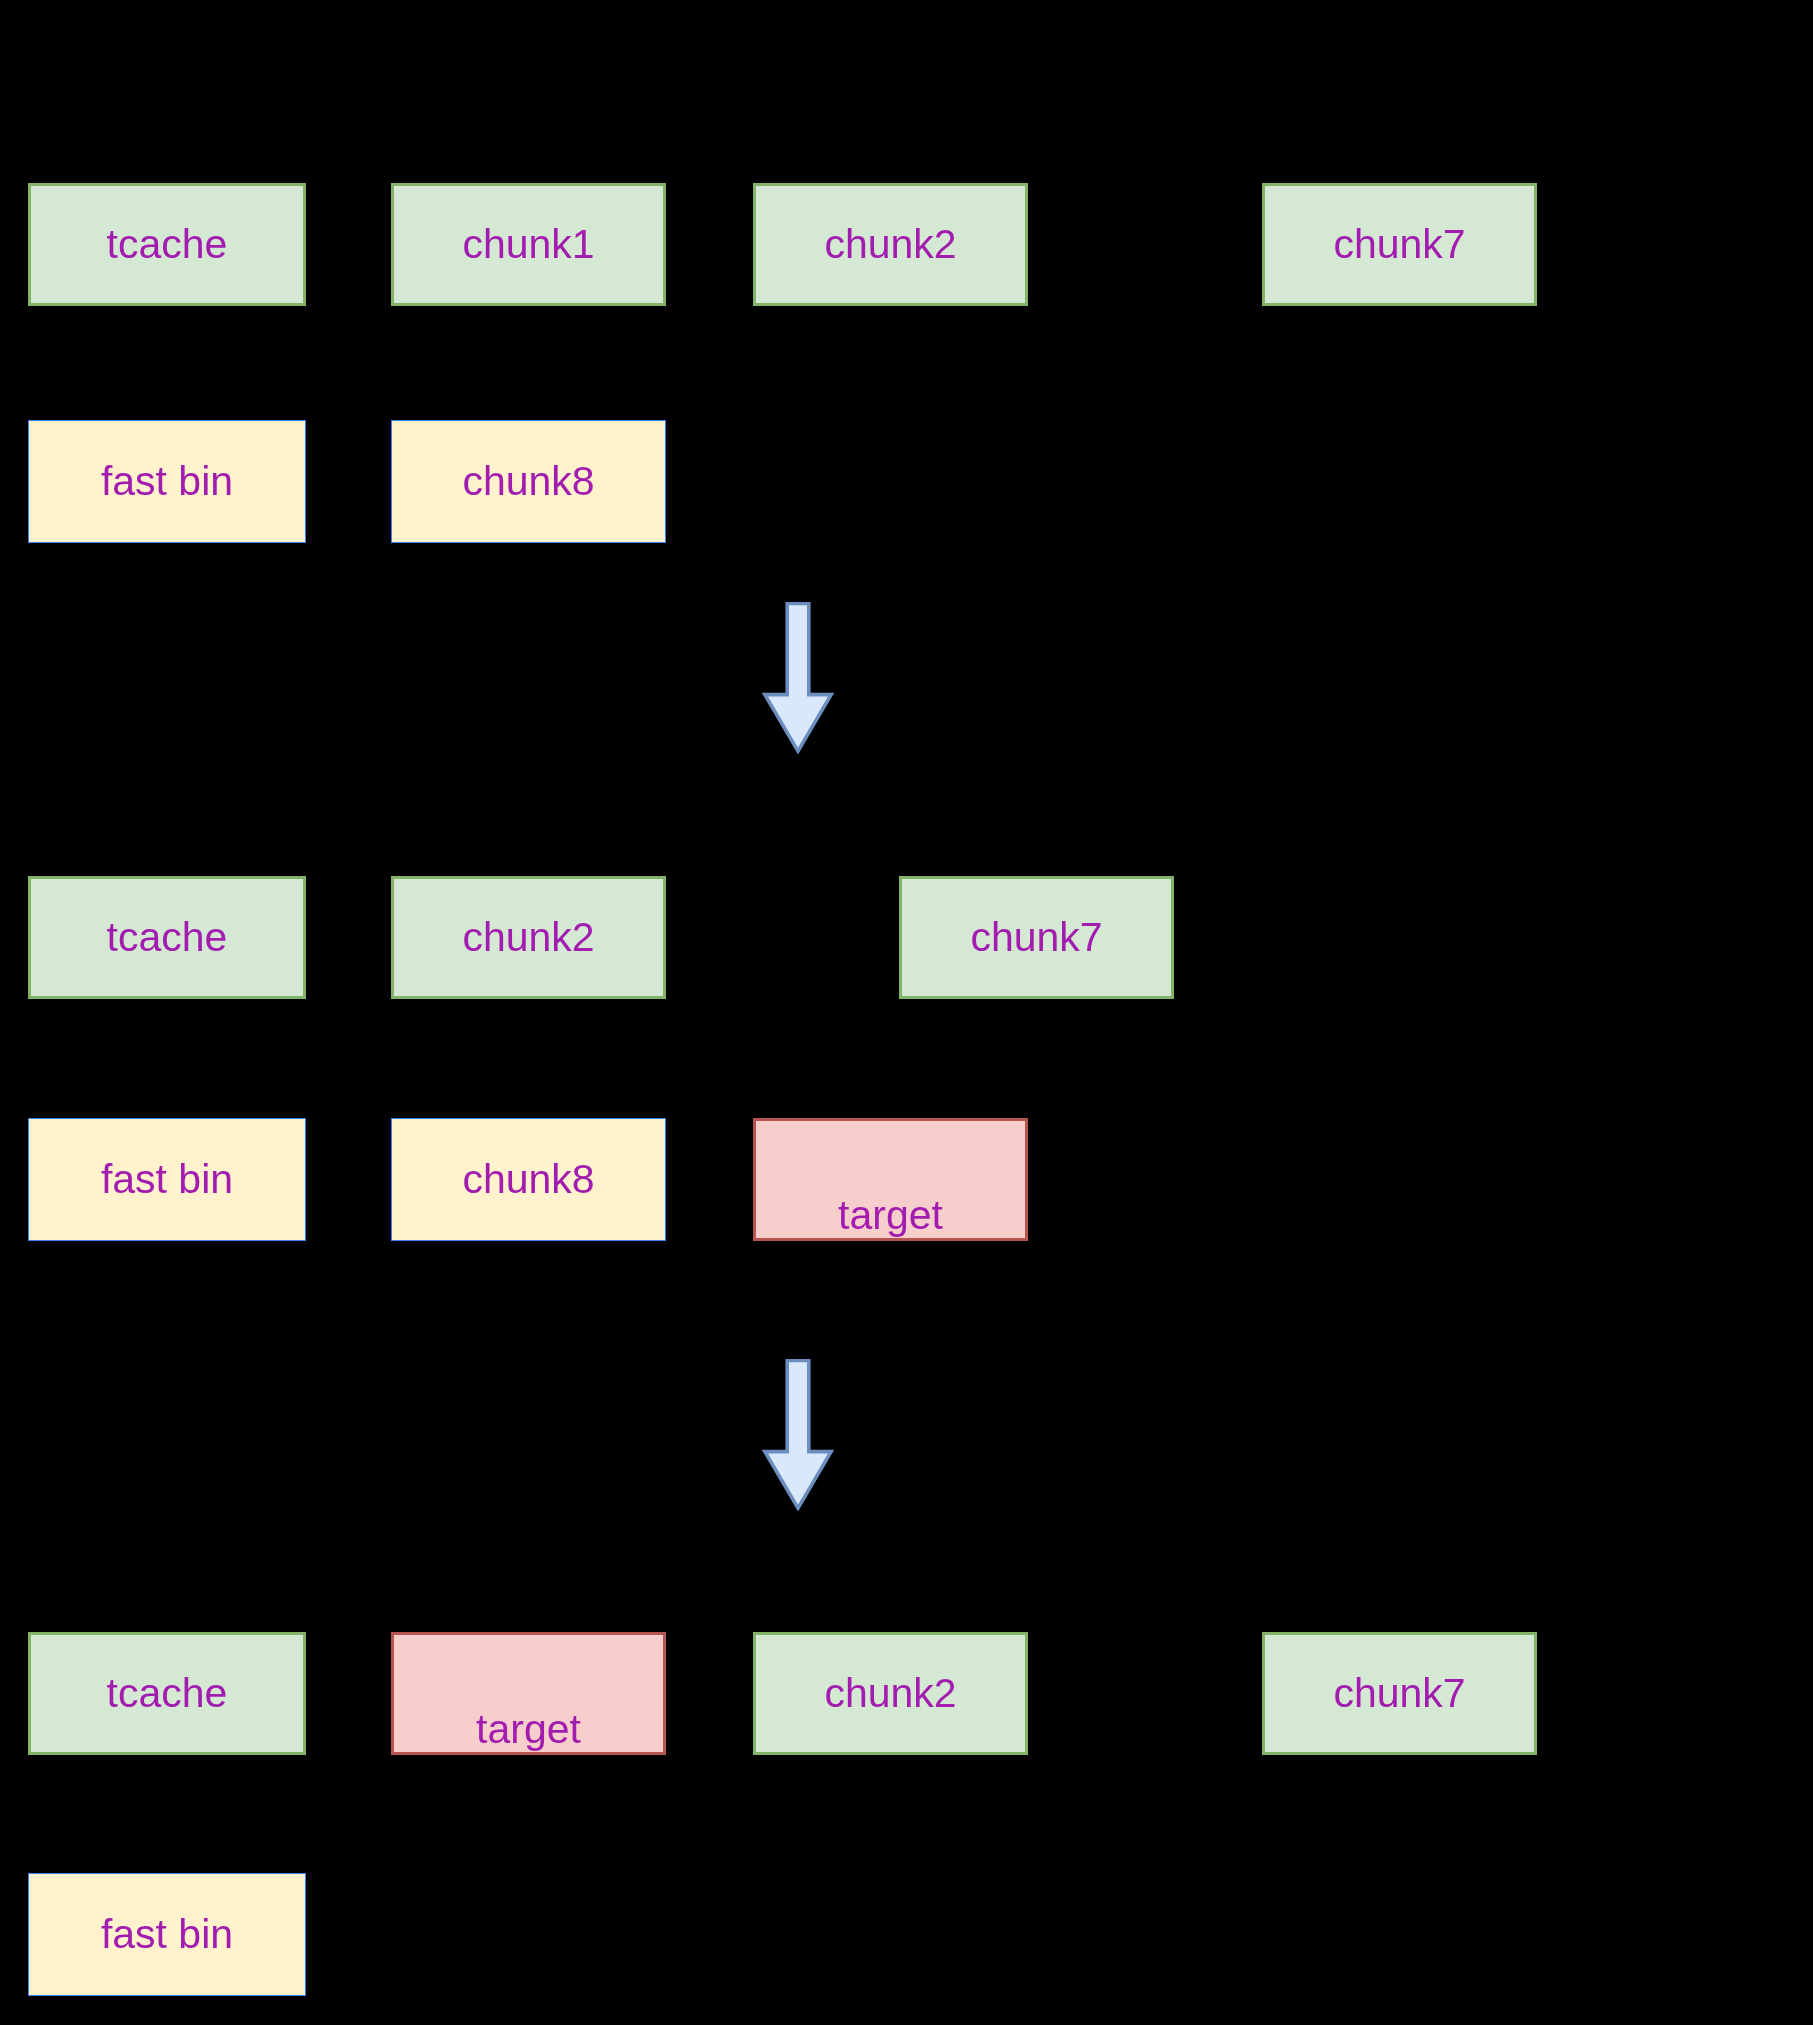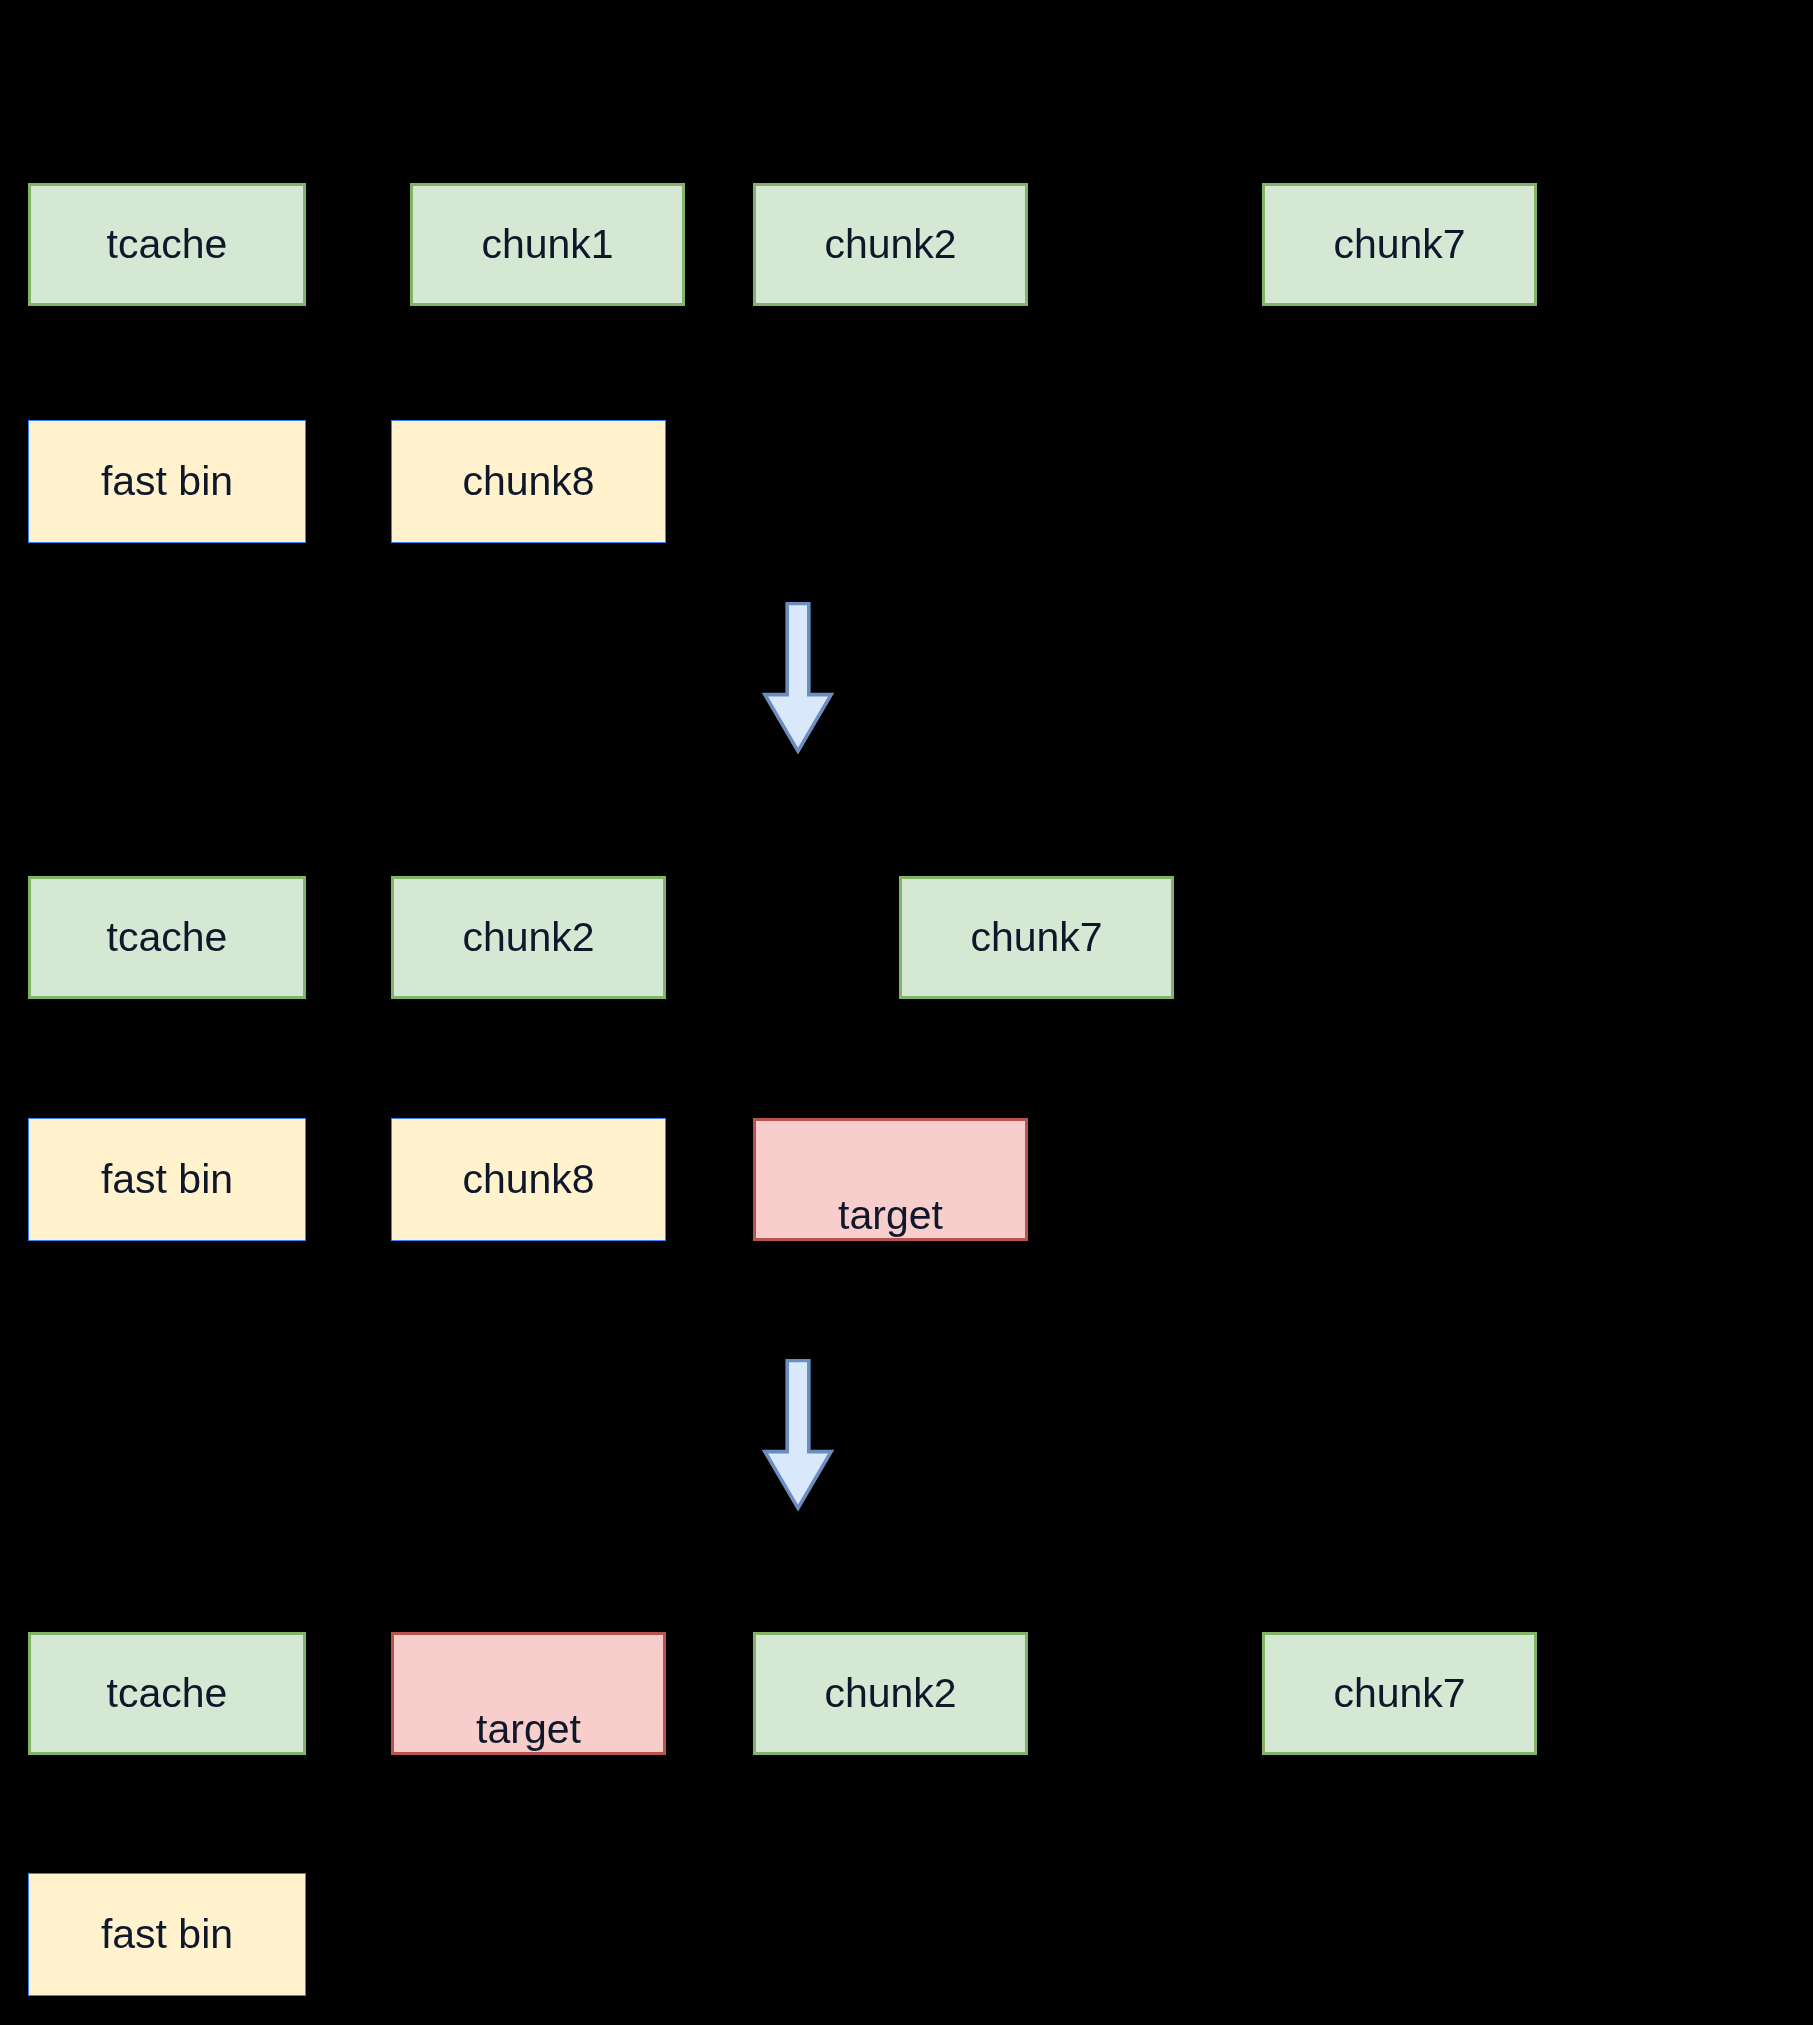--- a/index.html
+++ b/index.html
@@ -18,21 +18,21 @@
     overflow: hidden;
   }
   .node {
     position: absolute;
     box-sizing: border-box;
     display: flex;
     align-items: center;
     justify-content: center;
     font-size: 41px;
     line-height: 1.1;
-    color: #0f172a;
+    color: #a21caf;
     letter-spacing: 0px;
     white-space: nowrap;
   }
   .node.green {
     background: #d5e8d4;
     border: 3px solid #82b366;
   }
   .node.yellow {
     background: #fff2cc;
     border: 1px solid #3b82f6;
@@ -62,21 +62,21 @@
 <div id="canvas">
     <div class="edge" style="left: 667px; top: 243px; width: 87px;"></div>
     <div class="edge" style="left: 1028px; top: 243px; width: 65px;"></div>
     <div class="edge" style="left: 306px; top: 935px; width: 85px;"></div>
     <div class="edge" style="left: 667px; top: 935px; width: 65px;"></div>
     <div class="edge" style="left: 667px; top: 1691px; width: 87px;"></div>
     <div class="edge" style="left: 1028px; top: 1691px; width: 65px;"></div>
     <div class="node green" style="left: 28px; top: 183px; width: 278px; height: 123px;">
       <span>tcache</span>
     </div>
-    <div class="node green" style="left: 391px; top: 183px; width: 275px; height: 123px; margin-left: 19px;">
+    <div class="node green" style="left: 391px; top: 183px; width: 275px; height: 123px;">
       <span>chunk1</span>
     </div>
     <div class="node green" style="left: 753px; top: 183px; width: 275px; height: 123px;">
       <span>chunk2</span>
     </div>
     <div class="node green" style="left: 1262px; top: 183px; width: 275px; height: 123px;">
       <span>chunk7</span>
     </div>
     <div class="node yellow" style="left: 28px; top: 420px; width: 278px; height: 123px;">
       <span>fast bin</span>

